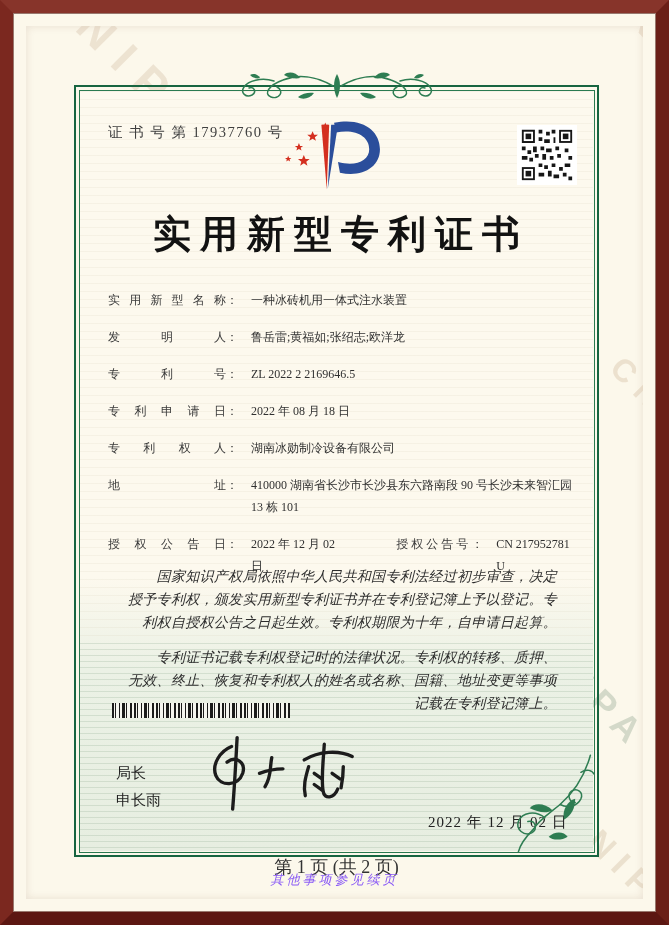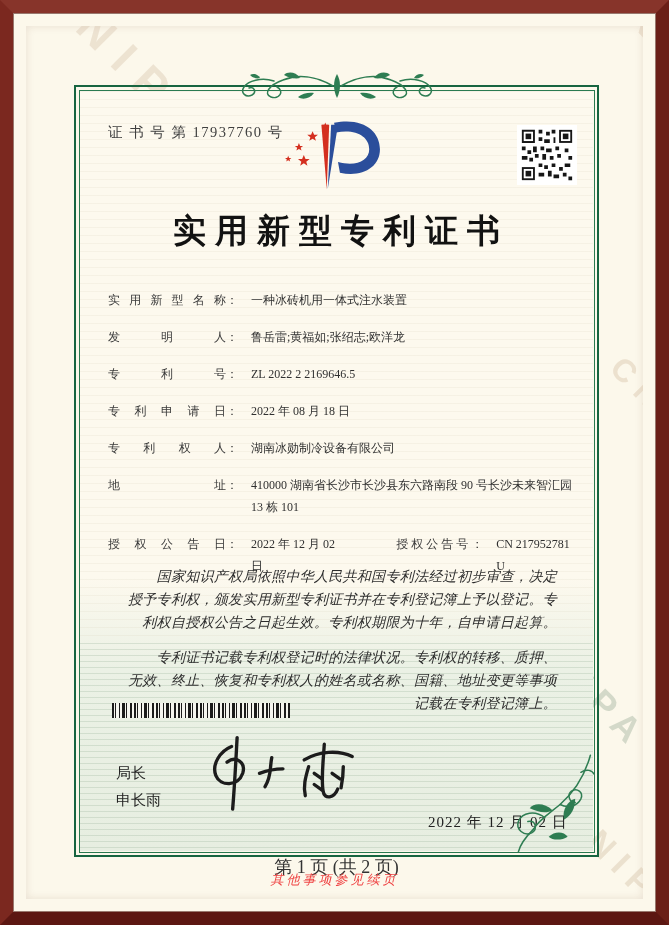--- a/index.html
+++ b/index.html
@@ -29,21 +29,21 @@
   .waves{position:absolute;left:0;right:0;top:552px;bottom:0;
     background:repeating-linear-gradient(180deg,rgba(155,180,155,.30) 0 1px,rgba(0,0,0,0) 1px 6px);
     pointer-events:none;}
   .waves-top{position:absolute;left:0;right:0;top:0;height:552px;
     background:repeating-linear-gradient(180deg,rgba(205,195,170,.14) 0 1px,rgba(0,0,0,0) 1px 8px);
     pointer-events:none;}
   .cert-no{position:absolute;left:28px;top:32px;font-size:14.5px;letter-spacing:1.5px;color:#3f3f3f;}
   .logo{position:absolute;left:50%;transform:translateX(-50%);top:26px;}
   .qr{position:absolute;right:16px;top:34px;background:#fff;padding:3px;}
   .title{position:absolute;left:0;right:0;top:118px;text-align:center;
-    font-size:33px;font-weight:bold;color:#121212;letter-spacing:9px;text-indent:9px;}
+    font-size:38px;font-weight:bold;color:#121212;letter-spacing:9px;text-indent:9px;}
   .fields{position:absolute;left:28px;right:16px;top:198px;font-size:12px;color:#303030;}
   .frow{display:flex;margin-bottom:15px;line-height:22px;}
   .lbl{display:inline-block;width:118px;text-align:justify;text-align-last:justify;flex:none;color:#3a3a3a;}
   .colon{flex:none;margin-right:13px;color:#3a3a3a;}
   .val{max-width:352px;}
   .grant{display:flex;}
   .grant .g2{margin-left:52px;display:flex;}
   .grant .lbl2{flex:none;letter-spacing:3px;color:#3a3a3a;}
   .paras{position:absolute;left:28px;right:24px;top:462px;font-size:14px;line-height:23px;
     color:#2d2d2d;font-style:italic;letter-spacing:.3px;}
@@ -53,21 +53,21 @@
       #1b1b1b 0 2px,#f5f5ef 2px 3px,#1b1b1b 3px 4px,#f5f5ef 4px 7px,
       #1b1b1b 7px 8px,#f5f5ef 8px 10px,#1b1b1b 10px 13px,#f5f5ef 13px 14px,
       #1b1b1b 14px 15px,#f5f5ef 15px 18px,#1b1b1b 18px 20px,#f5f5ef 20px 22px);}
   .signer{position:absolute;left:36px;top:668px;font-size:15px;line-height:27px;color:#1f1f1f;
     font-family:"Liberation Sans","DejaVu Sans",sans-serif;}
   .signature{position:absolute;left:118px;top:642px;}
   .issue-date{position:absolute;left:348px;top:722px;font-size:15px;letter-spacing:1px;color:#222;}
   .page-info{position:absolute;left:0;right:0;top:764px;text-align:center;font-size:18px;color:#333;}
   .ornament-corner{position:absolute;right:2px;bottom:-2px;z-index:3;}
   .continuation{position:absolute;left:0;right:0;bottom:10px;text-align:center;z-index:2;
-    font-size:13px;font-style:italic;letter-spacing:3px;color:#ef4444;}
+    font-size:13px;font-style:italic;letter-spacing:3px;color:#8b5cf6;}
 </style>
 </head>
 <body>
 
 <div class="frame">
   <div class="paper">
 
     <span class="wm wm1">CNIPA</span>
     <span class="wm wm2">CNIPA</span>
     <span class="wm wm3">CNIPA</span>

